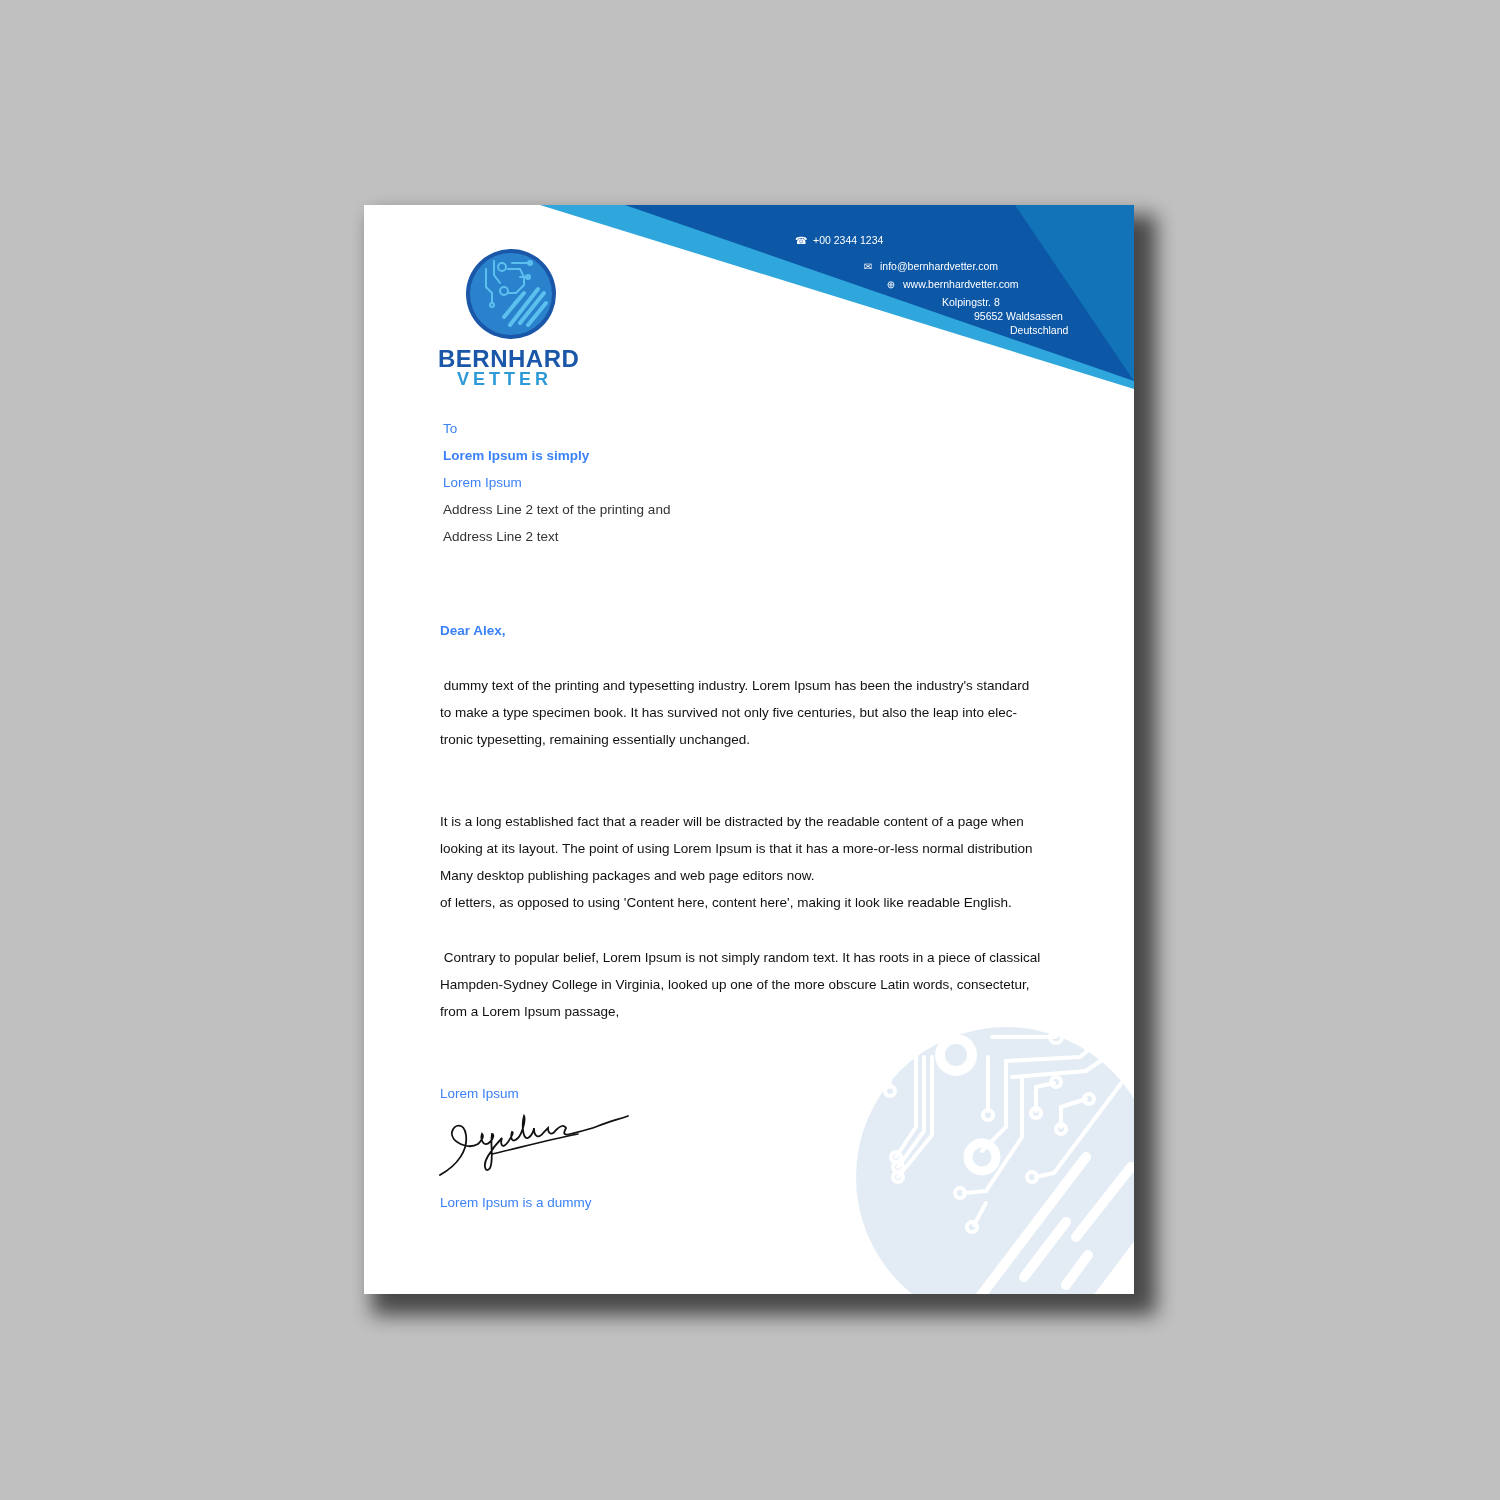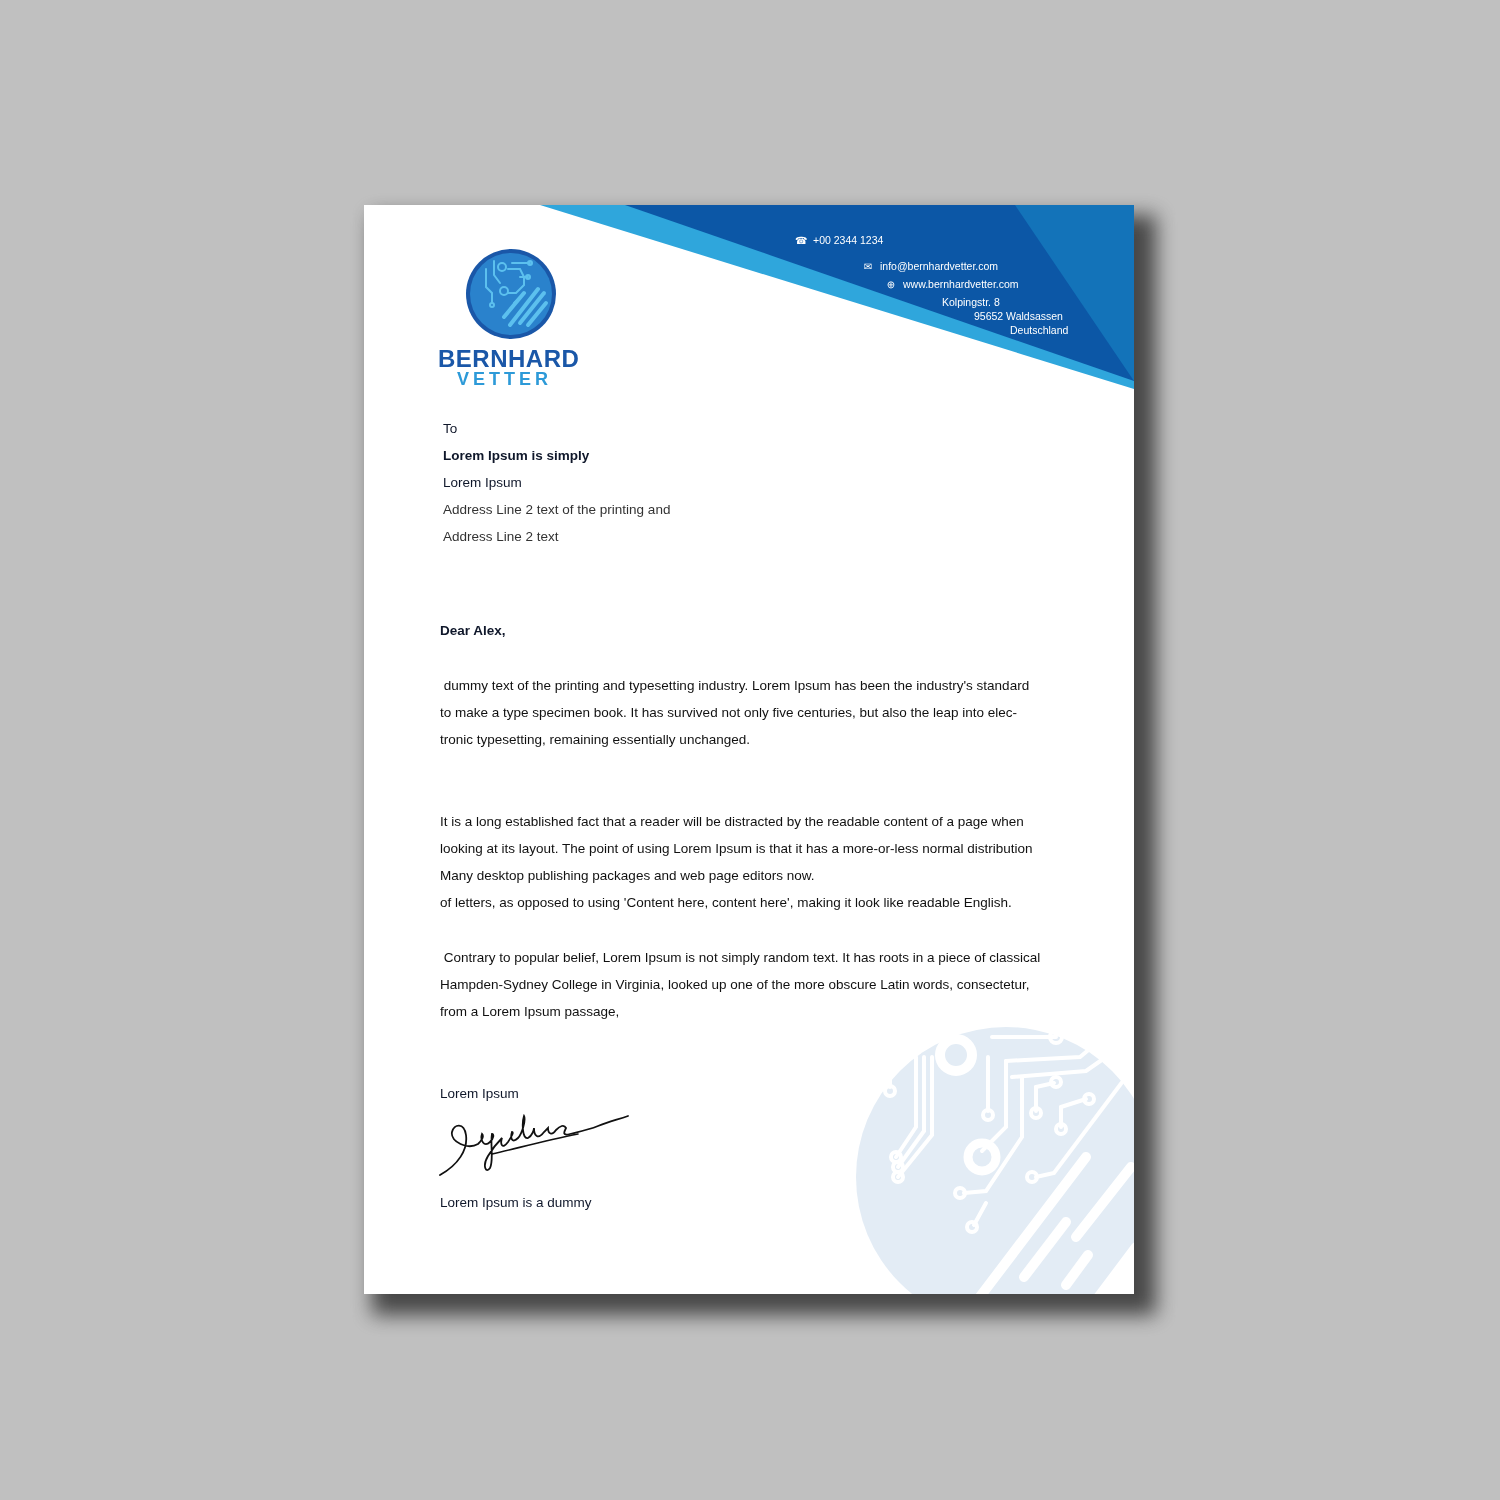--- a/index.html
+++ b/index.html
@@ -37,21 +37,21 @@
     .logo { position: absolute; left: 74px; top: 42px; width: 150px; }
     .logo svg { display: block; margin-left: 26px; }
     .logo-name1 {
       position: absolute; left: 74px; top: 140px;
       font-size: 24px; font-weight: bold; color: #1a57a8; letter-spacing: 0.5px;
     }
     .logo-name2 {
       position: absolute; left: 93px; top: 164px;
       font-size: 18px; font-weight: bold; color: #2d9ad8; letter-spacing: 4px;
     }
-    .txt { position: absolute; color: #0f172a; font-size: 13.5px; white-space: nowrap; }
+    .txt { position: absolute; color: #3b82f6; font-size: 13.5px; white-space: nowrap; }
     .bold { font-weight: bold; }
     .para p { margin: 0; line-height: 27px; font-size: 13.5px; color: #111; white-space: nowrap; }
     .para { position: absolute; left: 76px; }
     .watermark { position: absolute; left: 492px; top: 822px; }
     .signature { position: absolute; left: 74px; top: 905px; }
   </style>
 </head>
 <body>
 
 <div class="page-shadow"></div>

